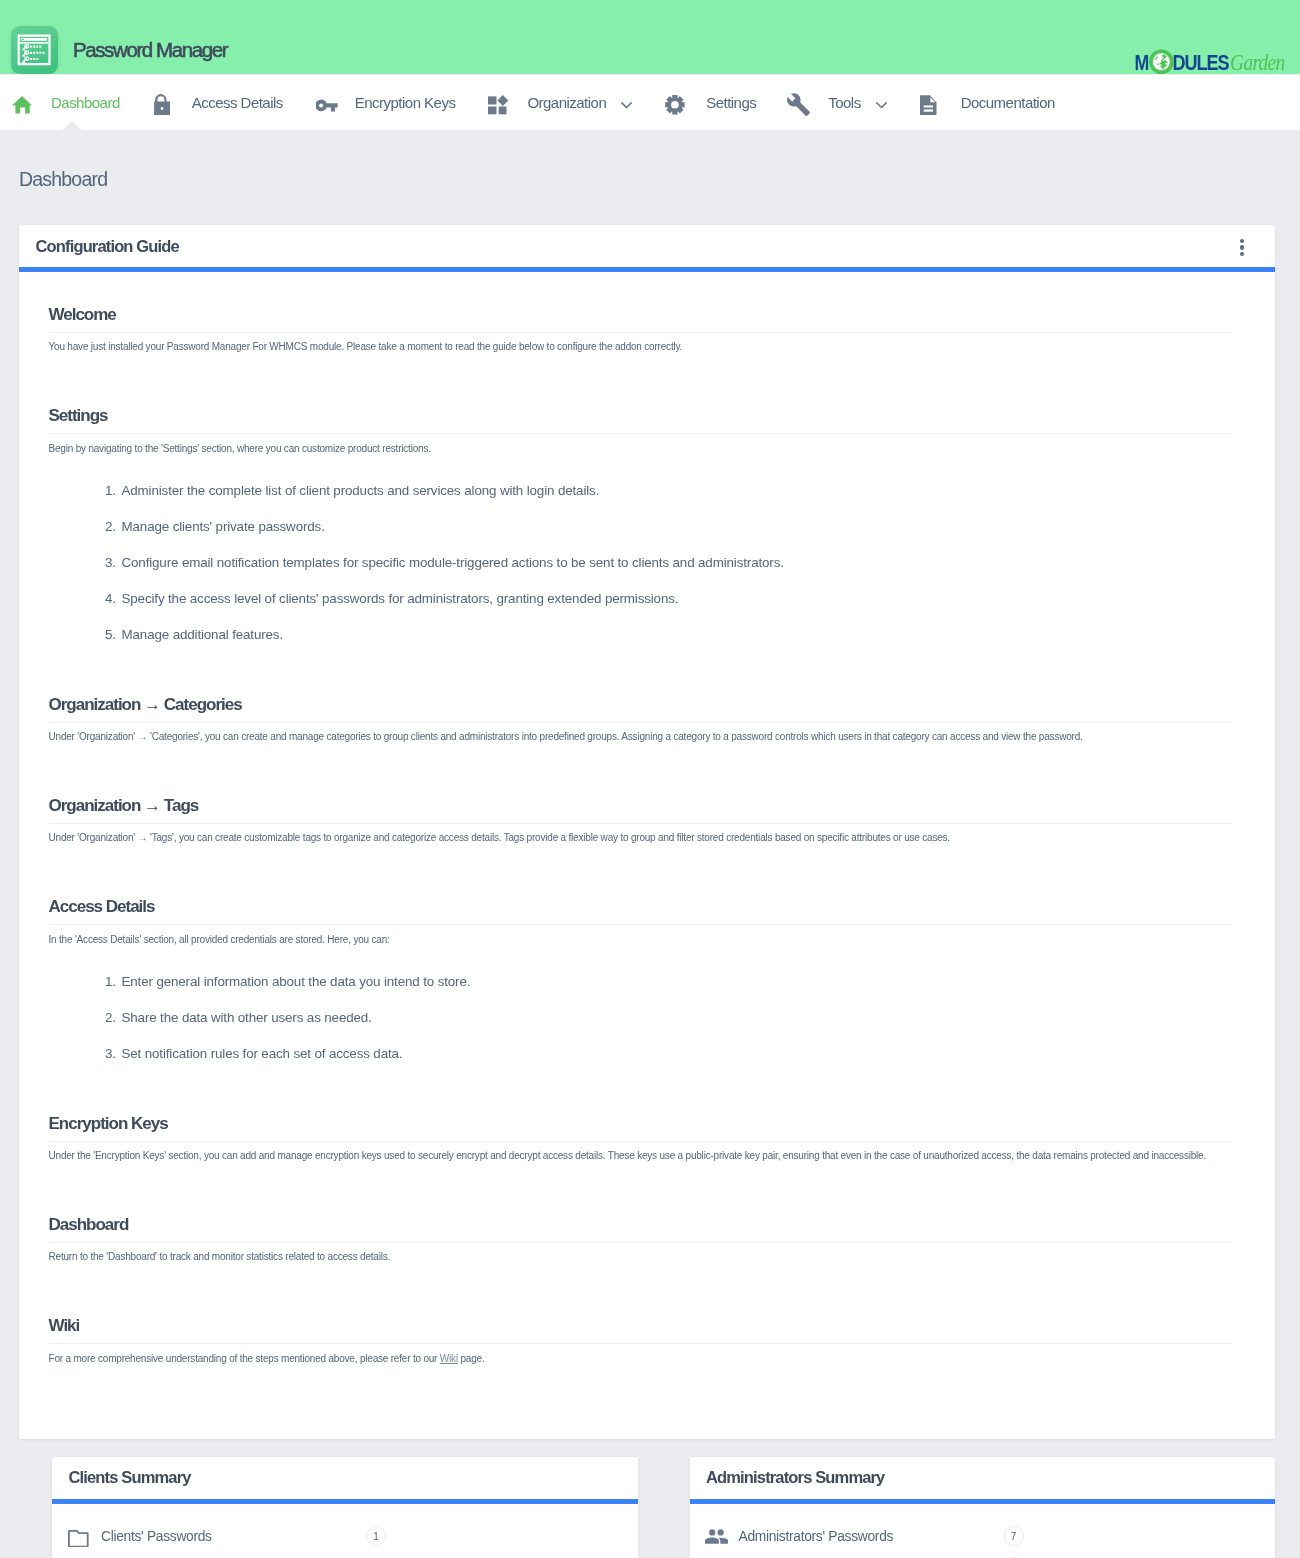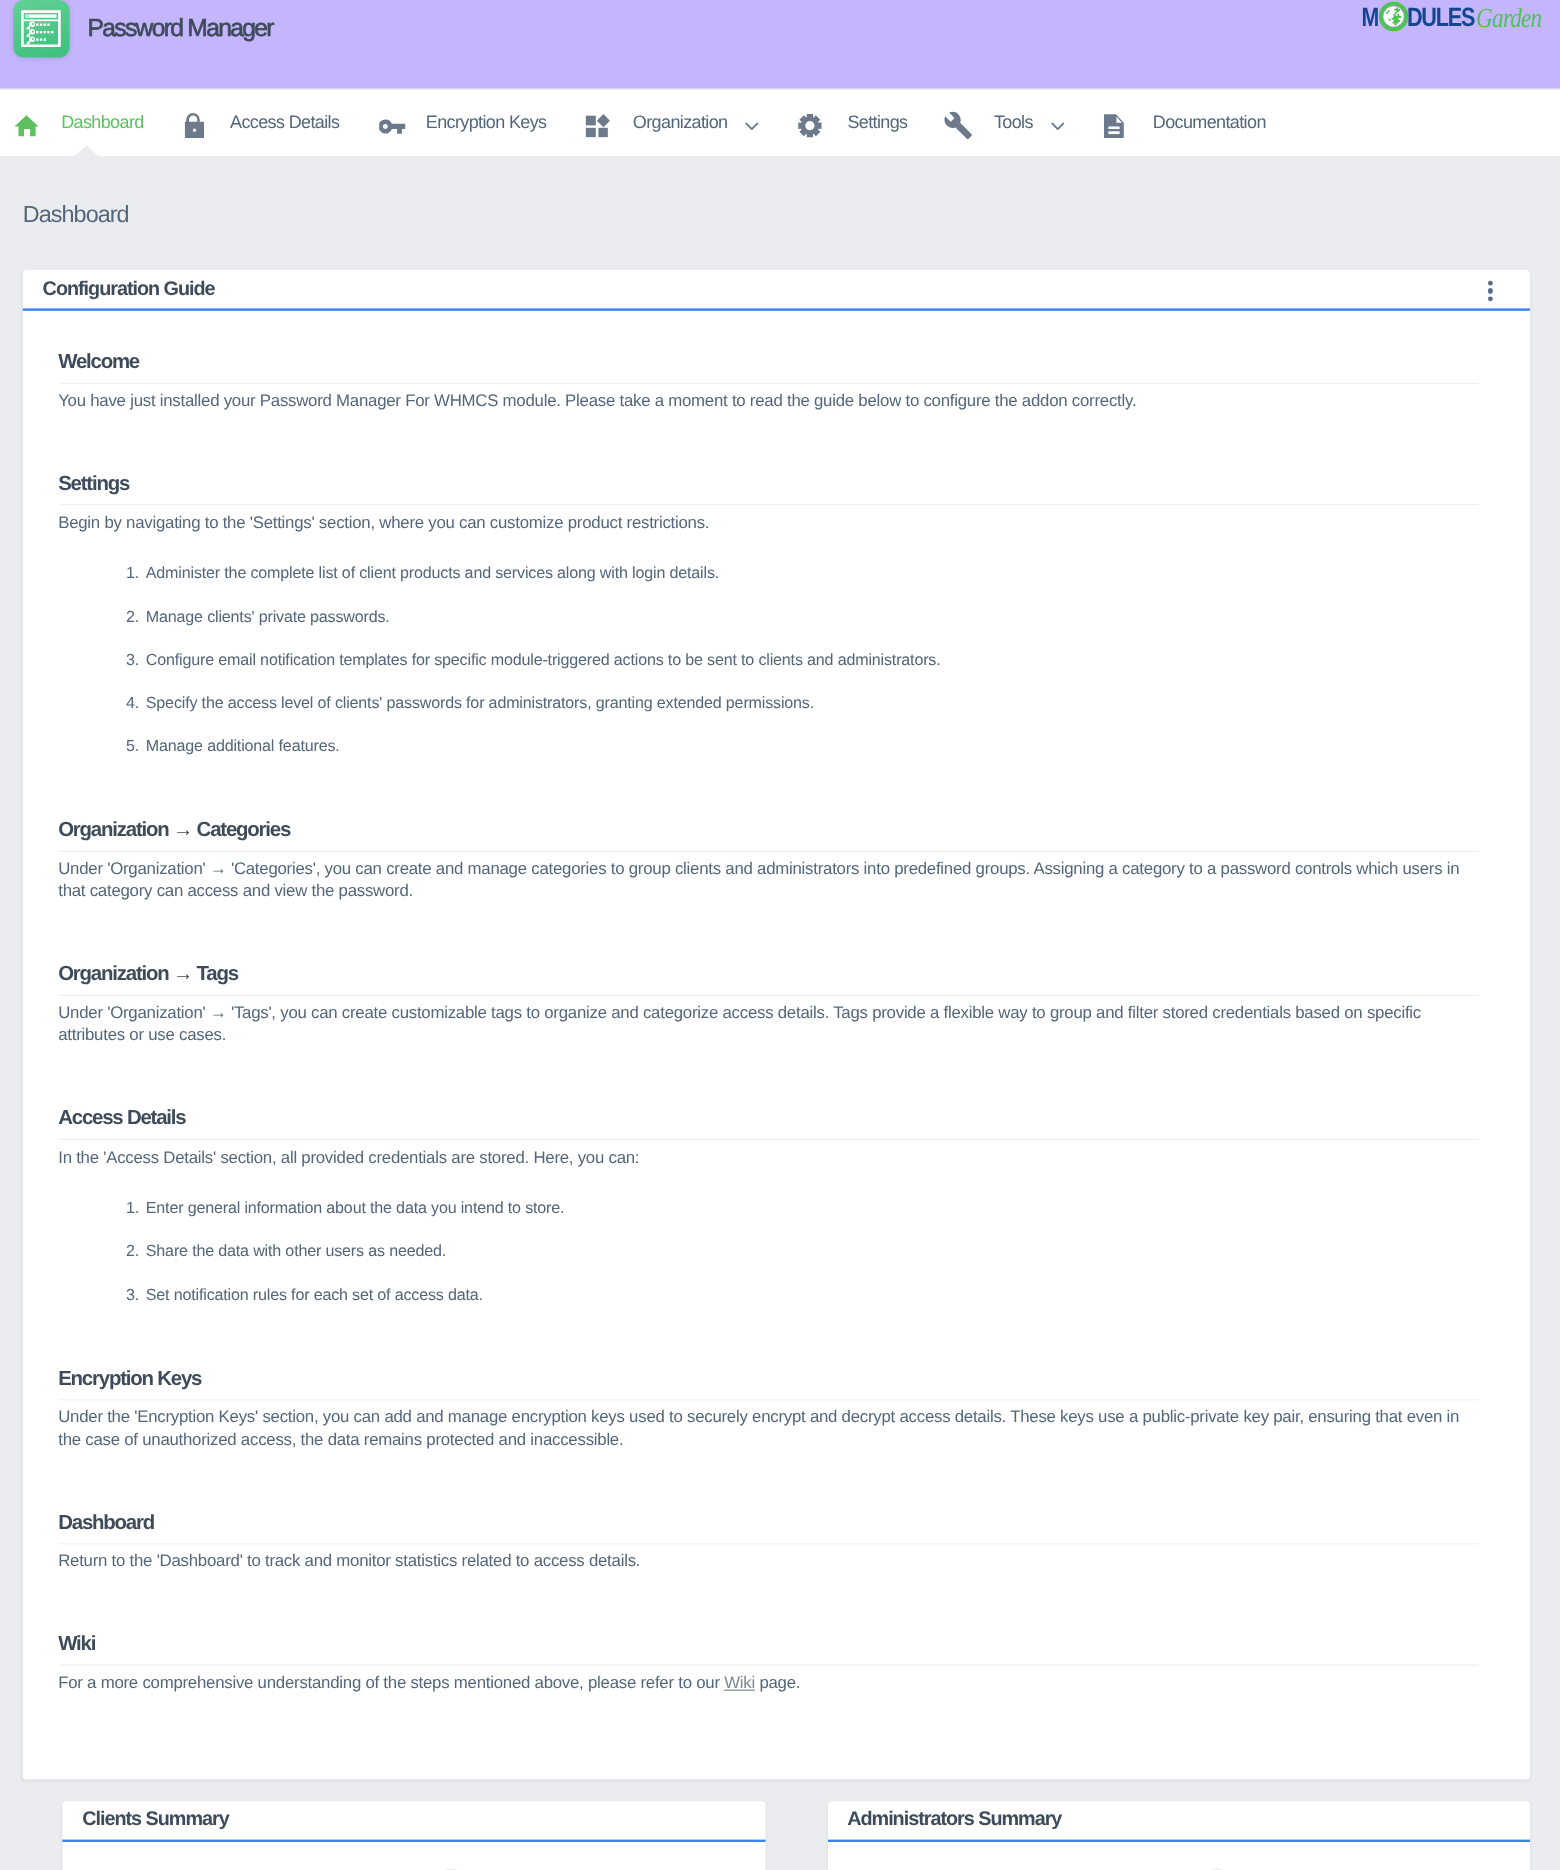--- a/index.html
+++ b/index.html
@@ -6,21 +6,21 @@
   html, body { margin:0; padding:0; }
   body {
     width: 1300px;
     font-family: "Liberation Sans", sans-serif;
     background: #eaecef;
     color: #54667a;
     -webkit-font-smoothing: antialiased;
   }
   
   .topbar {
-    background:#c4b5fd; height:74px; display:flex; align-items:flex-start;
+    background:#86efac; height:74px; display:flex; align-items:flex-end;
     padding: 0 22px 0 10.5px; position:relative;
   }
   .brand { display:flex; align-items:center; }
   .brand-logo { width:47px; height:48px; border-radius:9px;
     background: linear-gradient(160deg,#62d195 0%,#3cbf7d 100%);
     display:flex; align-items:center; justify-content:center;
     box-shadow: 0 1px 4px rgba(0,0,0,.10);
   }
   .brand-title { font-size:20.5px; font-weight:400; color:#3e4b5b; margin-left:15.5px; letter-spacing:-1.4px; -webkit-text-stroke:0.55px #3e4b5b;}
   .mg-logo { margin-left:auto; display:flex; align-items:center;}
@@ -31,28 +31,28 @@
   .navitem .ico svg { position:absolute; left:0; top:0; }
   .navitem .lbl { margin-left:16px; white-space:nowrap;}
   .navitem .caret { margin-left:15px; margin-right:2px; display:flex; align-items:center; position:relative; top:3px;}
   .navitem.active .lbl { color:#5cc15e; }
   .nav-arrow { position:absolute; bottom:0; left:62px; width:0;height:0;
      border-left:10px solid transparent;border-right:10px solid transparent;border-bottom:9px solid #eaecef;}
   
   .page { padding: 0 25px 0 19px; }
   .page-title { font-size:19.5px; color:#54667a; letter-spacing:-0.8px; padding:0; font-weight:400; height:95px; line-height:99px;}
   .card { background:#fff; border-radius:3px; box-shadow:0 1px 3px rgba(62,75,91,.09); }
-  .card-head { display:flex; align-items:center; padding:0 20px 0 16.5px; height:34px; border-bottom:2px solid #3b82f6; }
+  .card-head { display:flex; align-items:center; padding:0 20px 0 16.5px; height:47px; border-bottom:5px solid #3b82f6; }
   .card-head h3 { margin:0; font-size:16.5px; font-weight:700; letter-spacing:-0.85px; color:#3e4b5b;}
   .kebab { margin-left:auto; display:flex; flex-direction:column; align-items:center; gap:1.9px; cursor:pointer; padding:0; margin-right:11px; position:relative; top:1.5px;}
   .kebab i { width:4.4px;height:4.4px;border-radius:50%;background:#5a6a84; display:block;}
   .card-body { padding: 34px 43px 55px 29.5px; }
   h4.sec { font-size:17px; font-weight:700; letter-spacing:-1.0px; color:#3e4b5b; margin:0 0 8px 0; line-height:1.05;}
   .sec-rule { border:0; border-top:1px solid #eef0f3; margin:0 0 4.5px 0; }
-  p.txt { margin:0; font-size:14px; letter-spacing:-0.2px; line-height:19px; color:#54667a;}
+  p.txt { margin:0; font-size:10px; letter-spacing:-0.2px; line-height:19px; color:#54667a;}
   ol.lst { margin:23px 0 0 0; padding-left:55px; font-size:13.4px; letter-spacing:-0.14px; line-height:20px; color:#54667a;}
   ol.lst li { margin:16px; padding-left:2px;}
   .block { margin-bottom:51px; }
   .block.last { margin-bottom:16px; }
   a.link { color:#7a8796; text-decoration:underline; }
   
   .row { display:flex; gap:19px; margin-top:18px;}
   .col { flex:1;padding-left:33px; }
   .sum-body { padding: 17px 20px 18px 16px;}
   .sum-row { display:flex; align-items:center; height:31px; font-size:13.8px; letter-spacing:-0.3px; color:#54667a;}

